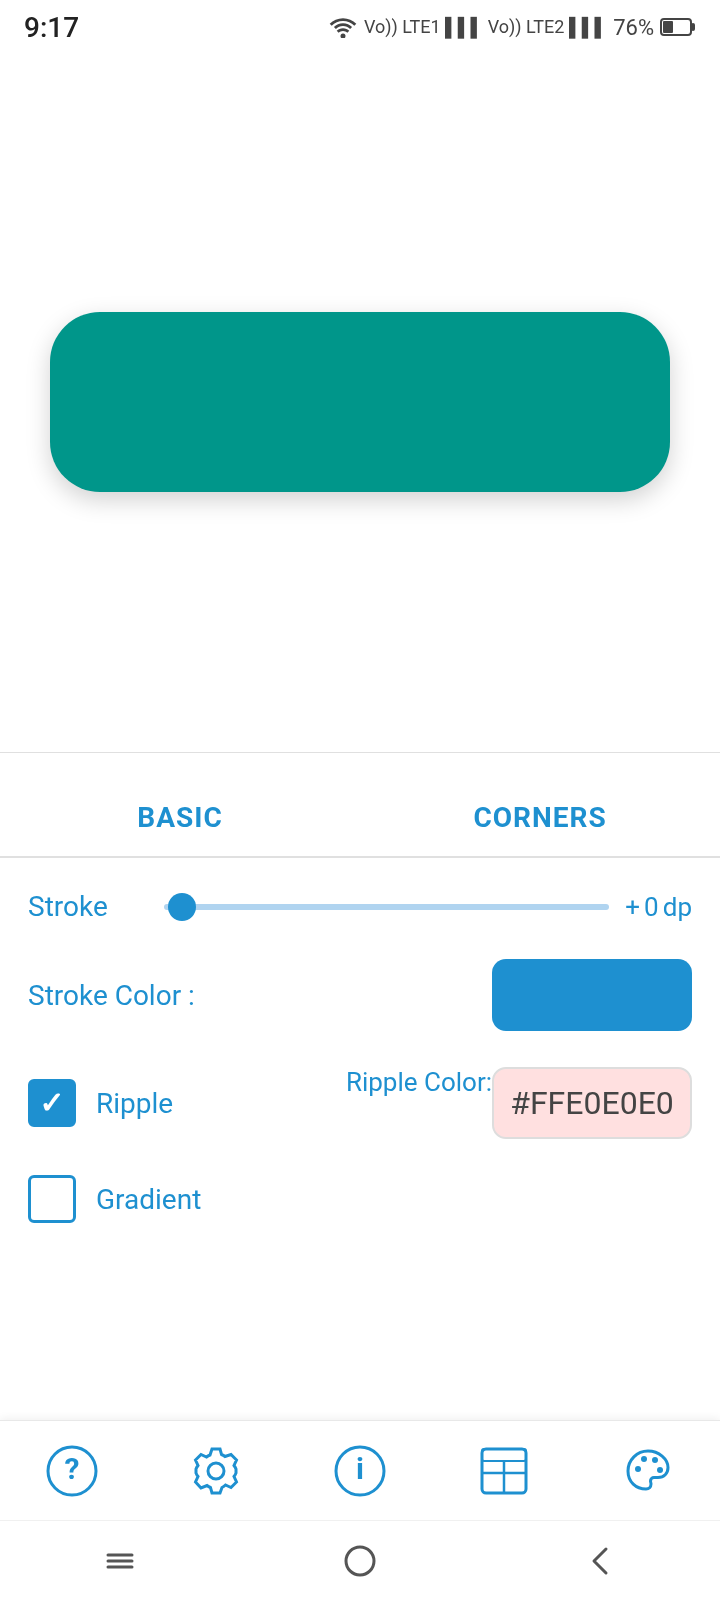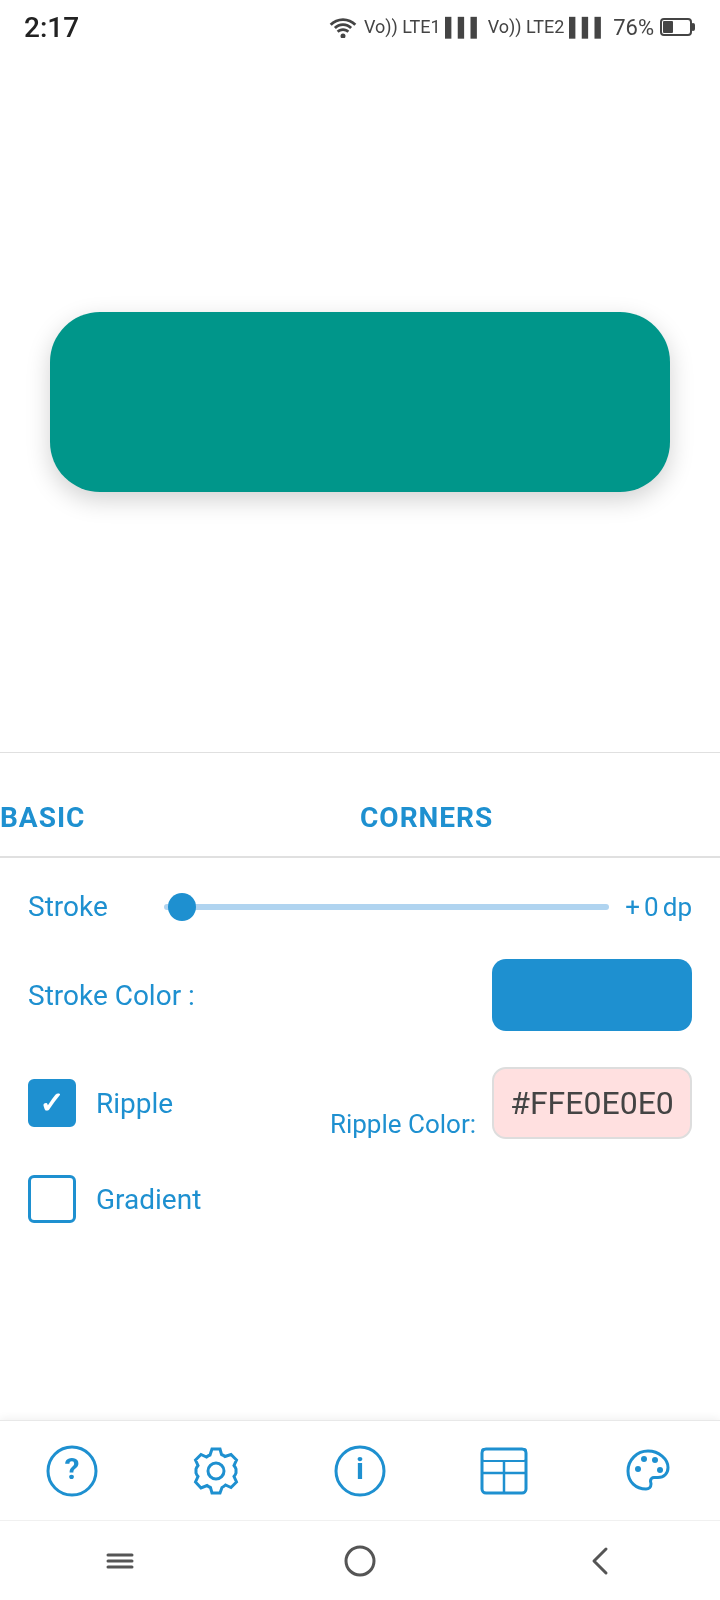--- a/index.html
+++ b/index.html
@@ -58,21 +58,22 @@
     
     .tabs-container {
       width: 100%;
       display: flex;
       border-bottom: 2px solid #e0e0e0;
       background: #fff;
     }
 
     .tab {
       flex: 1;
-      padding: 28px 0 22px;
+      text-align: center;
+      padding: 28px 8px 22px;
       font-size: 28px;
       font-weight: 700;
       color: #1e90d0;
       cursor: pointer;
       position: relative;
       letter-spacing: 1px;
     }
 
     .tab.active::after {
       content: '';
@@ -192,22 +193,22 @@
       line-height: 1;
     }
 
     .ripple-label {
       font-size: 28px;
       color: #1e90d0;
     }
 
     .ripple-color-section {
       display: flex;
-      align-items: flex-end;
-      gap: 16px;
+      align-items: flex-start;
+      gap: 0;
       margin-left: auto;
     }
 
     .ripple-color-label {
       font-size: 26px;
       color: #1e90d0;
     }
 
     .ripple-color-swatch {
       width: 200px;
@@ -289,21 +290,21 @@
     .divider {
       height: 1px;
       background: #e0e0e0;
       margin: 0 0 20px;
     }
   </style>
 </head>
 <body>
 
 <div class="status-bar">
-  <span class="status-time">2:17</span>
+  <span class="status-time">9:17</span>
   <div class="status-icons">
     <svg width="30" height="22" viewBox="0 0 30 22" fill="none">
       <path d="M15 5C19.4 5 23.4 6.8 26.3 9.7L28.3 7.7C24.9 4.3 20.2 2.2 15 2.2S5.1 4.3 1.7 7.7L3.7 9.7C6.6 6.8 10.6 5 15 5Z" fill="#444"></path>
       <path d="M15 10C17.8 10 20.3 11.1 22.1 12.9L24.1 10.9C21.8 8.6 18.6 7.2 15 7.2S8.2 8.6 5.9 10.9L7.9 12.9C9.7 11.1 12.2 10 15 10Z" fill="#444"></path>
       <path d="M15 15C16.7 15 18.2 15.7 19.3 16.8L21.3 14.8C19.7 13.2 17.5 12.2 15 12.2S10.3 13.2 8.7 14.8L10.7 16.8C11.8 15.7 13.3 15 15 15Z" fill="#444"></path>
       <circle cx="15" cy="20" r="2.5" fill="#444"></circle>
     </svg>
     <span style="font-size:18px;color:#444;">Vo)) LTE1 ▌▌▌ Vo)) LTE2 ▌▌▌</span>
     <span style="font-size:22px;color:#444;">76%</span>
     <svg width="36" height="22" viewBox="0 0 36 22">

